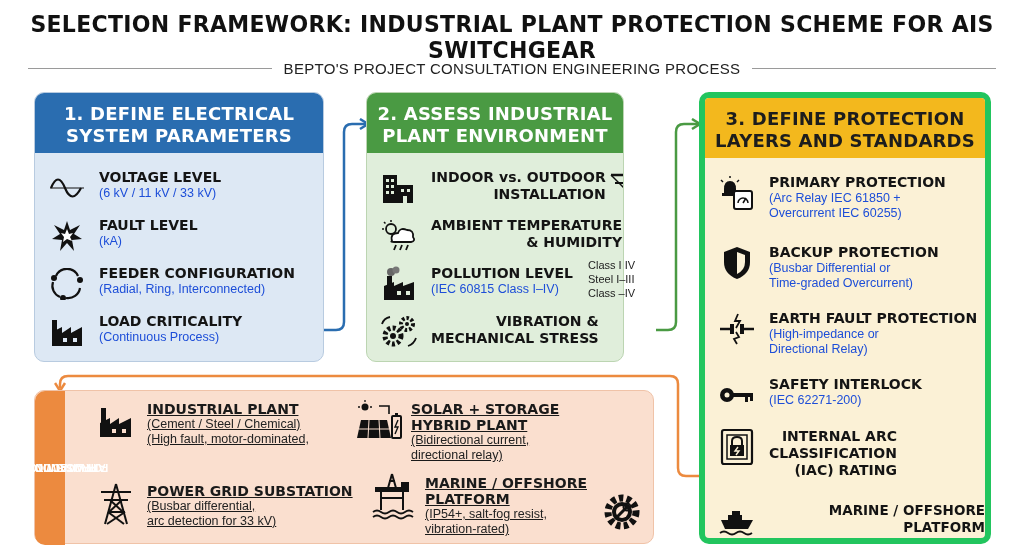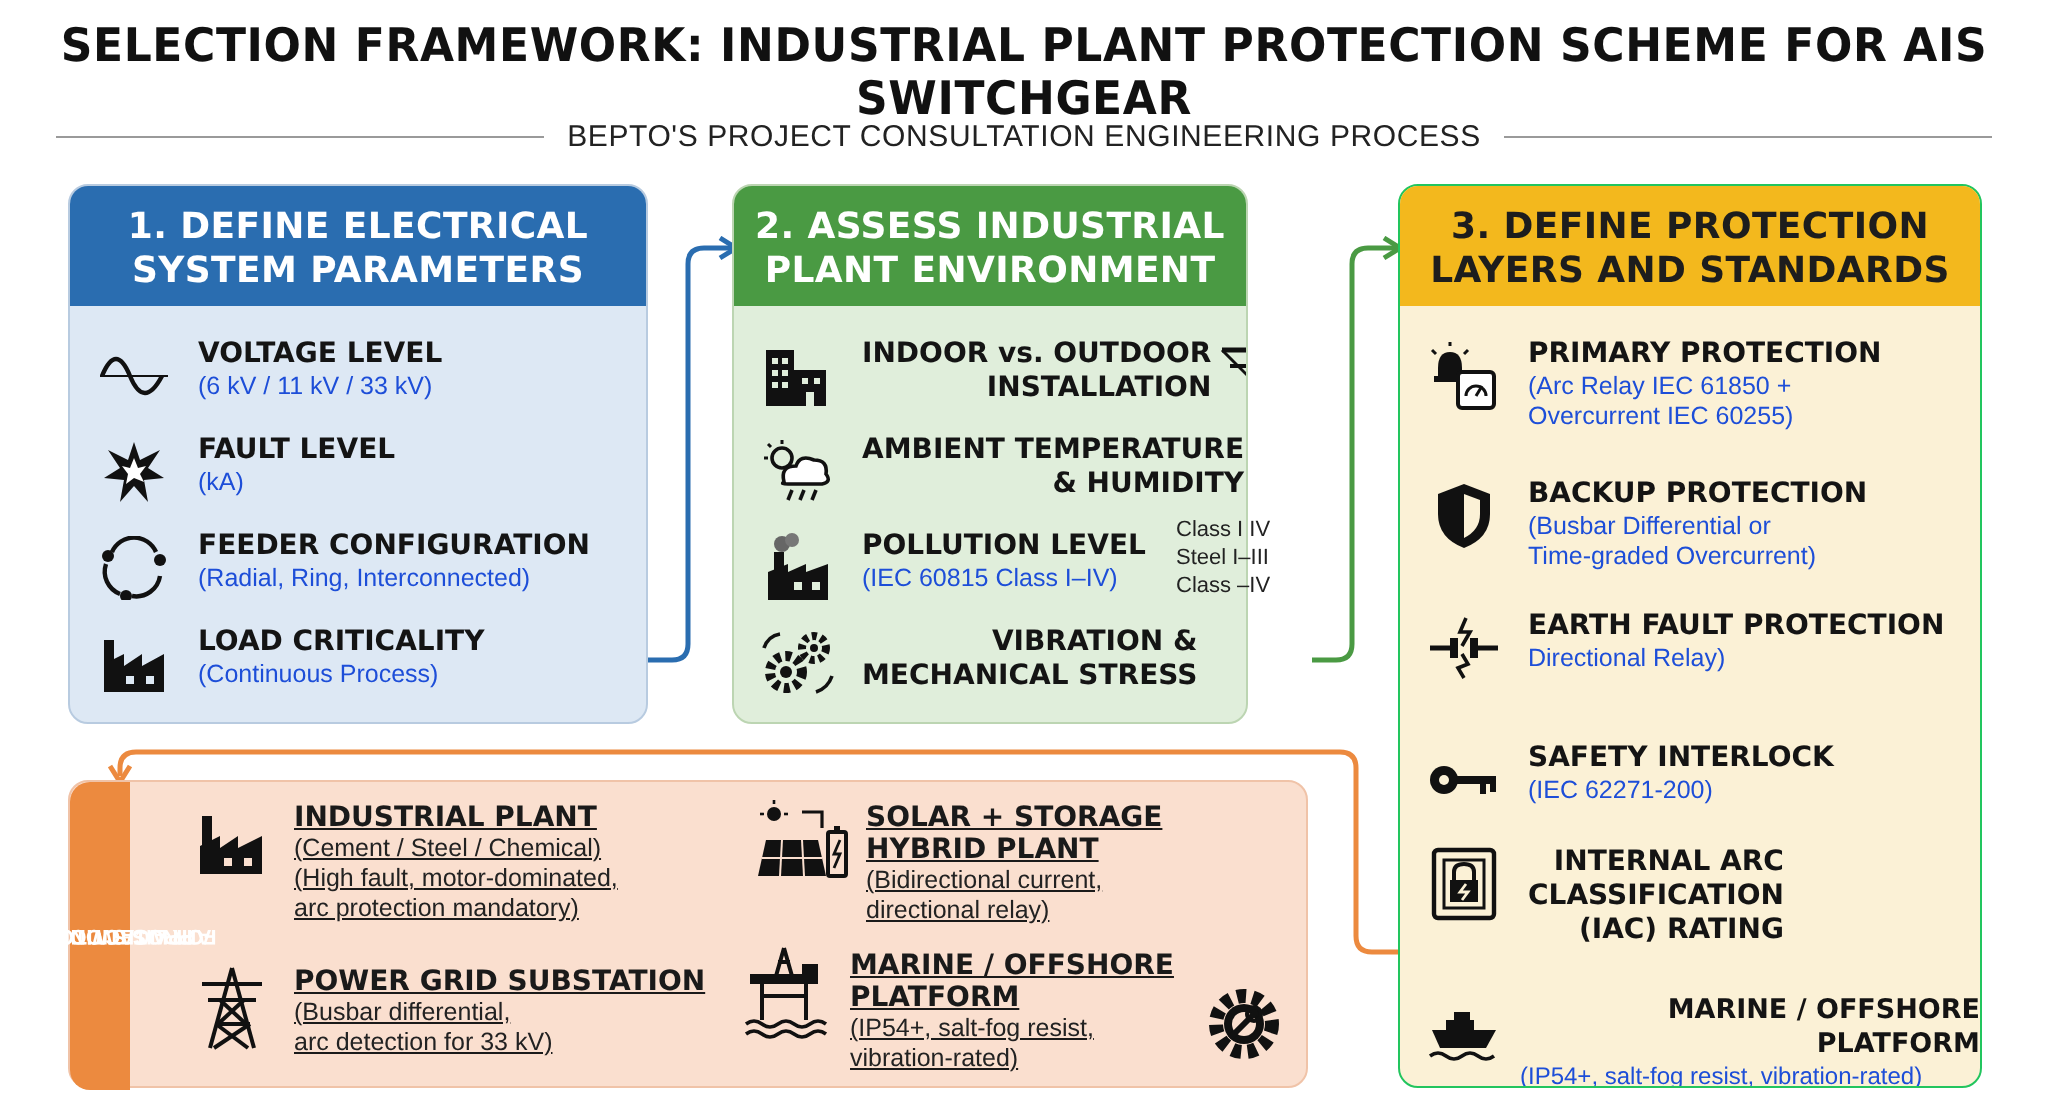--- a/index.html
+++ b/index.html
@@ -15,21 +15,21 @@
   .subtitle-row .line { flex: 1; height: 1px; background: #9a9a9a; }
   .subtitle-row .sub { padding: 0 12px; font-size: 15px; color: #222; letter-spacing: 0.3px; }
 
   .panel { position: absolute; border-radius: 10px; overflow: hidden; }
   .panel .head { color: #fff; font-weight: 900; font-size: 18px; text-align: center; line-height: 22px; padding-top: 10px; height: 60px;
     font-family: "DejaVu Sans", "Liberation Sans", sans-serif; letter-spacing: 0.2px; }
   .p1 { left: 34px; top: 92px; width: 290px; height: 270px; background: #dde8f4; border: 1px solid #b8cbe0; }
   .p1 .head { background: #2a6db0; }
   .p2 { left: 366px; top: 92px; width: 258px; height: 270px; background: #e0eedb; border: 1px solid #bcd5b2; }
   .p2 .head { background: #4a9a43; }
-  .p3 { left: 699px; top: 92px; width: 292px; height: 452px; background: #fbf1d6; border: 1px solid #22c55e; }
+  .p3 { left: 699px; top: 92px; width: 292px; height: 452px; background: #fbf1d6; border: 6px solid #22c55e; }
   .p3 .head { background: #f3b81d; color: #1d1d1d; }
 
   .item { position: absolute; left: 10px; display: flex; align-items: flex-start; }
   .item .ic { width: 44px; height: 38px; flex: none; display: flex; align-items: center; justify-content: center; }
   .item .tx { margin-left: 10px; }
   .item .t { font-weight: 800; font-size: 14px; line-height: 17px; color: #141414; font-family: "DejaVu Sans", sans-serif; text-align: right; }
   .item .d { font-size: 12.5px; line-height: 15px; color: #1d4ed8; }
 
   .bottom { position: absolute; left: 34px; top: 390px; width: 620px; height: 154px; background: #fadfcf; border: 1px solid #f0c3a8; border-radius: 10px; }
   .side-label { position: absolute; left: 0; top: 0; width: 30px; height: 154px; background: #ec8a3f; border-radius: 10px 0 0 10px;
@@ -272,20 +272,21 @@
           <line x1="2" y1="17" x2="14" y2="17" stroke="#111" stroke-width="2.5"></line>
           <line x1="24" y1="17" x2="36" y2="17" stroke="#111" stroke-width="2.5"></line>
           <rect x="12" y="12" width="4" height="10" fill="#111"></rect>
           <rect x="22" y="12" width="4" height="10" fill="#111"></rect>
           <polyline points="20,2 17,9 22,9 18,16" fill="none" stroke="#111" stroke-width="1.8"></polyline>
           <polyline points="18,20 21,25 16,27 19,32" fill="none" stroke="#111" stroke-width="1.8"></polyline>
         </svg>
     </div>
     <div class="tx">
         <div class="t">EARTH FAULT PROTECTION</div>
+        <div class="d">(High-impedance or</div>
         <div class="d">Directional Relay)</div>
       </div>
   </div>
   <div class="item" style="top:278px">
     <div class="ic">
       <svg width="38" height="24">
           <circle cx="9" cy="12" r="7" fill="#111"></circle>
           <circle cx="9" cy="12" r="2.5" fill="#fbf1d6"></circle>
           <rect x="15" y="10" width="20" height="4" fill="#111"></rect>
           <rect x="27" y="14" width="3" height="5" fill="#111"></rect>
@@ -344,21 +345,20 @@
           <rect x="4" y="3" width="5" height="28" fill="#111"></rect>
           <polygon points="3,32 3,18 13,13 13,19 22,13 22,19 34,13 34,32" fill="#111"></polygon>
           <rect x="15" y="24" width="4" height="4" fill="#fadfcf"></rect>
           <rect x="25" y="24" width="4" height="4" fill="#fadfcf"></rect>
         </svg>
     </div>
     <div class="tx">
         <div class="t">INDUSTRIAL PLANT</div>
         <div class="d">(Cement / Steel / Chemical)</div>
         <div class="d">(High fault, motor-dominated,</div>
-        <div class="d">arc protection mandatory)</div>
       </div>
   </div>
 
   <div class="scn" style="left:58px;top:92px">
     <div class="ic">
       <svg width="38" height="44">
           <g stroke="#111" stroke-width="2" fill="none">
             <line x1="19" y1="2" x2="8" y2="42"></line>
             <line x1="19" y1="2" x2="30" y2="42"></line>
             <line x1="4" y1="10" x2="34" y2="10"></line>
@@ -371,21 +371,21 @@
           </g>
         </svg>
     </div>
     <div class="tx">
         <div class="t">POWER GRID SUBSTATION</div>
         <div class="d">(Busbar differential,</div>
         <div class="d">arc detection for 33 kV)</div>
       </div>
   </div>
 
-  <div class="scn" style="left:344px;top:10px">
+  <div class="scn" style="left:322px;top:10px">
     <div class="ic">
       <svg width="46" height="44">
           <circle cx="8" cy="7" r="3.5" fill="#111"></circle>
           <g stroke="#111" stroke-width="1.3">
             <line x1="8" y1="0" x2="8" y2="2"></line>
             <line x1="1" y1="7" x2="3" y2="7"></line>
             <line x1="13" y1="7" x2="15" y2="7"></line>
           </g>
           <polyline points="22,6 32,6 32,14" fill="none" stroke="#111" stroke-width="1.6"></polyline>
           <polygon points="4,20 30,20 34,38 0,38" fill="#111"></polygon>

